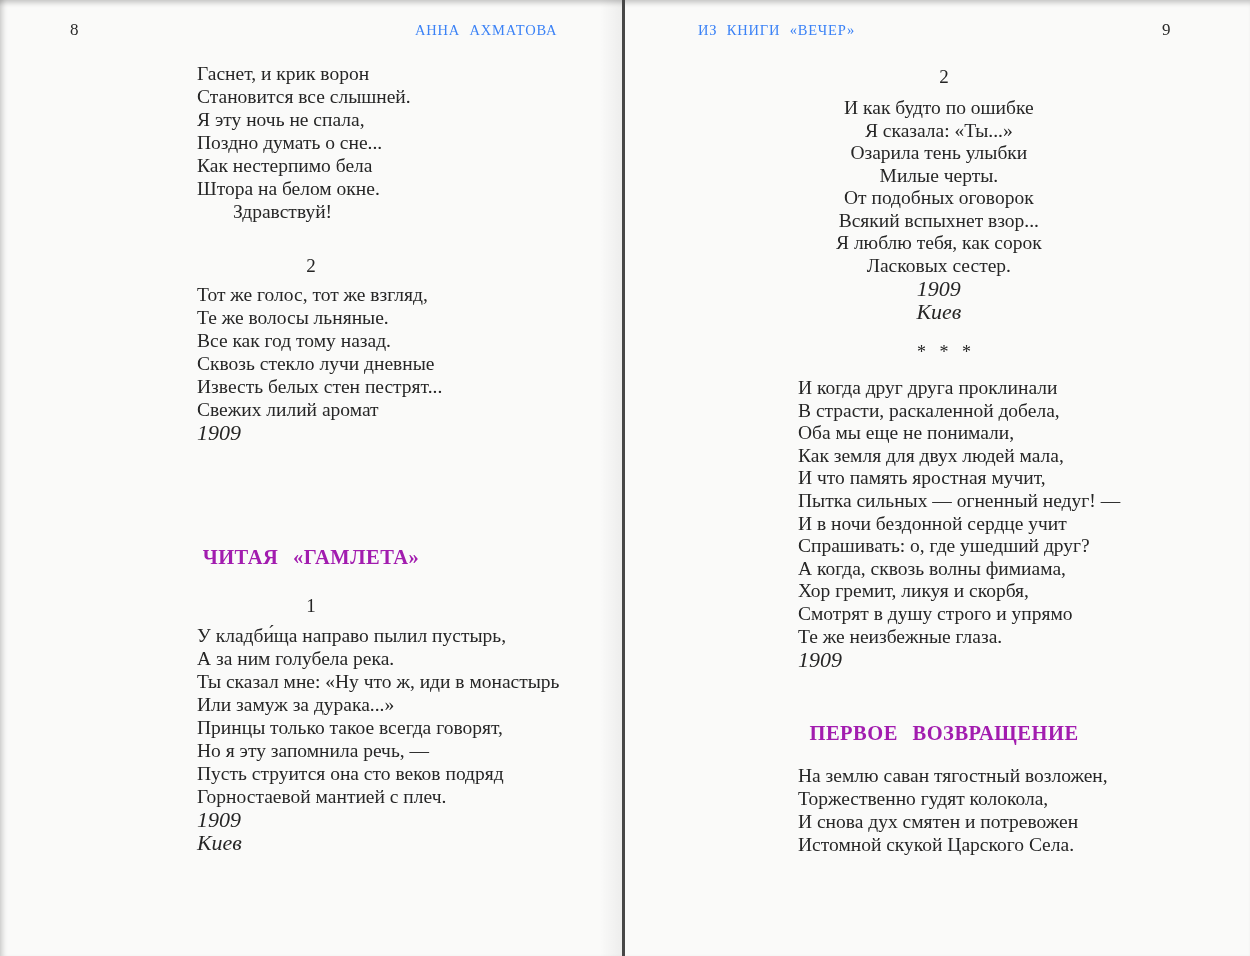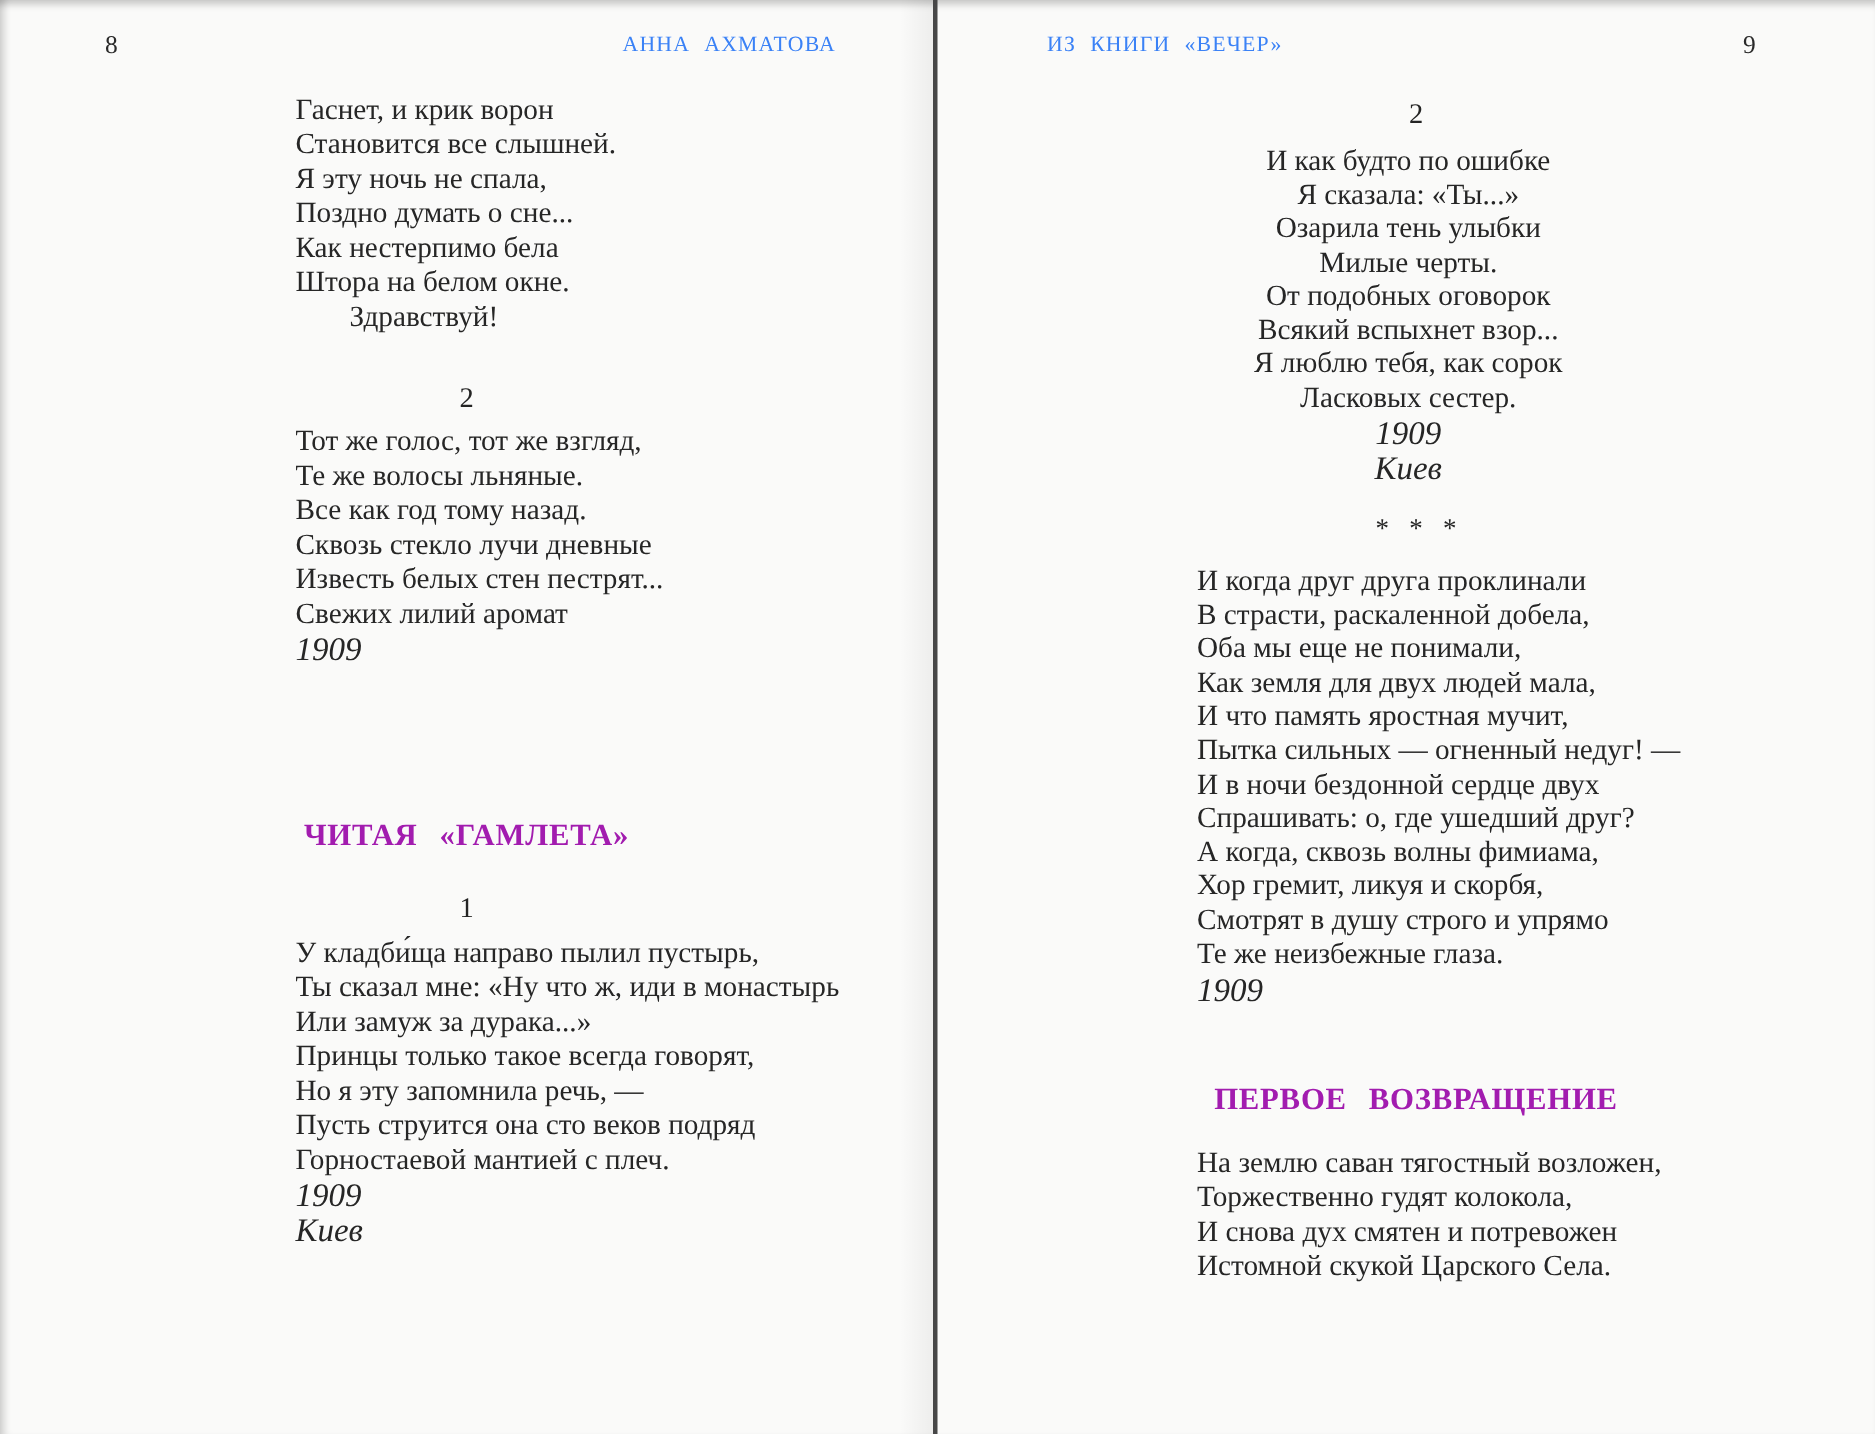--- a/index.html
+++ b/index.html
@@ -87,20 +87,21 @@
       <span class="line">Свежих лилий аромат</span>
       <span class="date">1909</span>
     </div>
 
     <div class="ptitle" style="top:546px;">ЧИТАЯ «ГАМЛЕТА»</div>
 
     <div class="secnum" style="top:595px;">1</div>
 
     <div class="stanza" style="left:197px;top:624px;">
       <span class="line">У кладби́ща направо пылил пустырь,</span>
+      <span class="line">А за ним голубела река.</span>
       <span class="line">Ты сказал мне: «Ну что ж, иди в монастырь</span>
       <span class="line">Или замуж за дурака...»</span>
       <span class="line">Принцы только такое всегда говорят,</span>
       <span class="line">Но я эту запомнила речь, —</span>
       <span class="line">Пусть струится она сто веков подряд</span>
       <span class="line">Горностаевой мантией с плеч.</span>
       <span class="date">1909</span>
       <span class="date" style="margin-top:0;">Киев</span>
     </div>
   </div>
@@ -126,21 +127,21 @@
 
     <div class="sep" style="top:342px;">* * *</div>
 
     <div class="stanza lh226" style="left:172px;top:377px;">
       <span class="line">И когда друг друга проклинали</span>
       <span class="line">В страсти, раскаленной добела,</span>
       <span class="line">Оба мы еще не понимали,</span>
       <span class="line">Как земля для двух людей мала,</span>
       <span class="line">И что память яростная мучит,</span>
       <span class="line">Пытка сильных — огненный недуг! —</span>
-      <span class="line">И в ночи бездонной сердце двух</span>
+      <span class="line">И в ночи бездонной сердце учит</span>
       <span class="line">Спрашивать: о, где ушедший друг?</span>
       <span class="line">А когда, сквозь волны фимиама,</span>
       <span class="line">Хор гремит, ликуя и скорбя,</span>
       <span class="line">Смотрят в душу строго и упрямо</span>
       <span class="line">Те же неизбежные глаза.</span>
       <span class="date">1909</span>
     </div>
 
     <div class="ptitle" style="top:722px;">ПЕРВОЕ ВОЗВРАЩЕНИЕ</div>
 

